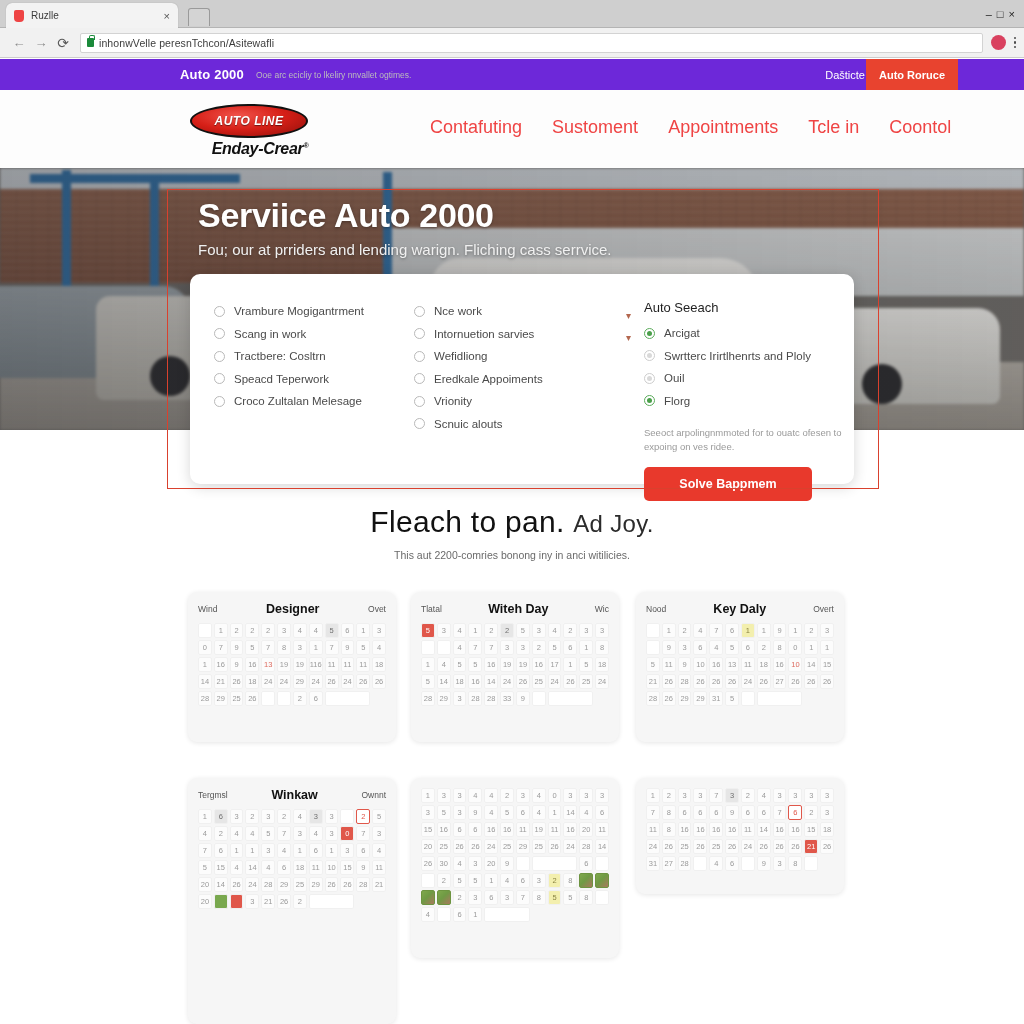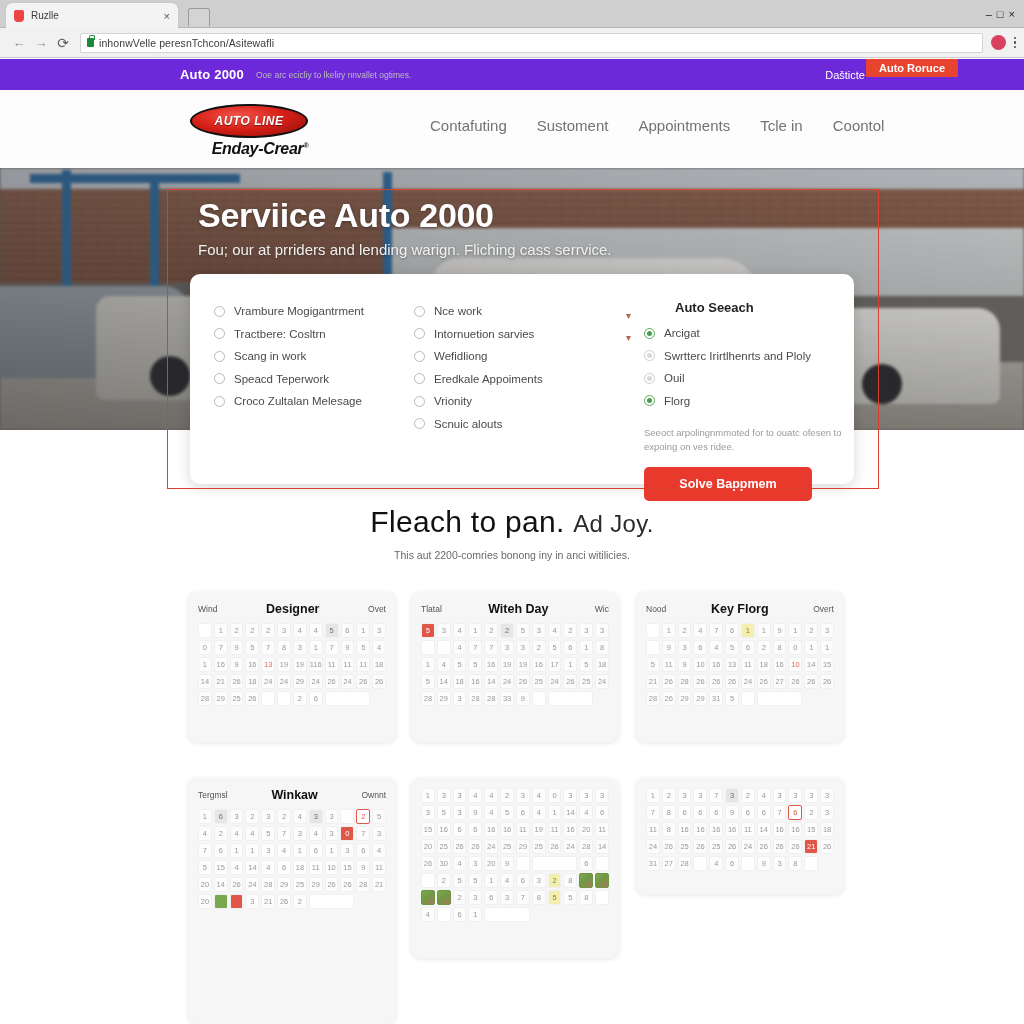--- a/index.html
+++ b/index.html
@@ -94,21 +94,21 @@
   }
   .topbar-tagline {
     position: absolute; left: 256px; font-size: 8.5px; color: #bdbdbd;
     filter: blur(.55px);
   }
   .topbar-link {
     position: absolute; right: 159px; font-size: 11px; font-weight: 400;
     color: #fff; filter: blur(.4px);
   }
   .topbar-cta {
-    position: absolute; right: 66px; top: 0; height: 18px; width: 92px;
+    position: absolute; right: 66px; top: 0; height: 31px; width: 92px;
     background: #e8432f; color: #fff; font-size: 11px; font-weight: 700;
     display: flex; align-items: center; justify-content: center;
     filter: blur(.3px);
   }
 
   
   .site-header {
     position: absolute; left: 0; top: 90px; width: 1024px; height: 78px;
     background: #fdfdfd; display: flex; align-items: center;
   }
@@ -127,21 +127,21 @@
   }
   .logo-sub {
     margin-top: 2px; font-style: italic; font-weight: 700; font-size: 16px;
     color: #111; letter-spacing: -.3px; filter: blur(.4px);
   }
   .logo-sub sup { font-size: 7px; vertical-align: super; }
   .main-nav {
     position: absolute; left: 430px; top: 27px;
     display: flex; gap: 30px; align-items: center;
   }
-  .nav-link { font-size: 15px; color: #737373; filter: blur(.35px); white-space: nowrap; }
+  .nav-link { font-size: 18px; color: #ef4444; filter: blur(.35px); white-space: nowrap; }
 
   
   .hero {
     position: absolute; left: 0; top: 168px; width: 1024px; height: 262px;
     overflow: hidden; background: #6d6a66;
   }
   .hero-photo { position: absolute; inset: 0; }
   .hp-sky { position: absolute; left: 0; top: 0; width: 100%; height: 30%; background: linear-gradient(#cfd4d8, #bdc2c6); }
   .hp-brick {
     position: absolute; left: 0; top: 8%; width: 100%; height: 36%;
@@ -213,23 +213,22 @@
     width: 5px; height: 5px; border-radius: 50%; background: #d9d9d9;
   }
   .opt-label { font-size: 11.5px; color: #4a4a4a; filter: blur(.5px); white-space: nowrap; }
   .chev {
     position: absolute; right: -12px; width: 10px; height: 10px;
     color: #b3674f; font-size: 10px; line-height: 10px;
   }
   .chev.c1 { top: 11px; }
   .chev.c2 { top: 33px; }
   .panel-title {
-    font-size: 13px; font-weight: 700; color: #1f1f1f; margin-bottom: 7px;
+    font-size: 13px; font-weight: 400; color: #1f1f1f; margin-bottom: 7px;
     filter: blur(.35px);
-    margin-left: 31px;
   }
   .help-text {
     margin-top: 14px; font-size: 9.5px; color: #9a9a9a; line-height: 1.5;
     filter: blur(.6px);
   }
   .cta-button {
     margin-top: 12px; width: 168px; height: 34px; border-radius: 5px;
     background: #e8392c; color: #fff; font-size: 12.5px; font-weight: 700;
     display: flex; align-items: center; justify-content: center;
     border: none; cursor: pointer; filter: blur(.3px);
@@ -361,25 +360,25 @@
   </div>
 
   <div class="form-card">
     <div class="opt-col col1">
       <div class="opt-row">
         <span class="radio"></span>
         <span class="opt-label">Vrambure Mogigantrment</span>
       </div>
       <div class="opt-row">
         <span class="radio"></span>
+        <span class="opt-label">Scang in work</span>
+      </div>
+      <div class="opt-row">
+        <span class="radio"></span>
         <span class="opt-label">Tractbere: Cosltrn</span>
-      </div>
-      <div class="opt-row">
-        <span class="radio"></span>
-        <span class="opt-label">Scang in work</span>
       </div>
       <div class="opt-row">
         <span class="radio"></span>
         <span class="opt-label">Speacd Teperwork</span>
       </div>
       <div class="opt-row">
         <span class="radio"></span>
         <span class="opt-label">Croco Zultalan Melesage</span>
       </div>
     </div>
@@ -575,21 +574,21 @@
           <div class="cell">28</div>
           <div class="cell">33</div>
           <div class="cell">9</div>
           <div class="cell blank"></div>
           <div class="cell wide"></div>
         </div>
       </div>
       <div class="cal-card" style="left: 636px; top: 0px; width: 208px; height: 150px;">
         <div class="cal-head">
           <span class="cal-nav">Nood</span>
-          <span class="cal-title">Key Florg</span>
+          <span class="cal-title">Key Daly</span>
           <span class="cal-nav">Overt</span>
         </div>
         <div class="cal-grid">
           <div class="cell blank"></div>
           <div class="cell">1</div>
           <div class="cell">2</div>
           <div class="cell">4</div>
           <div class="cell">7</div>
           <div class="cell">6</div>
           <div class="cell yellow">1</div>

